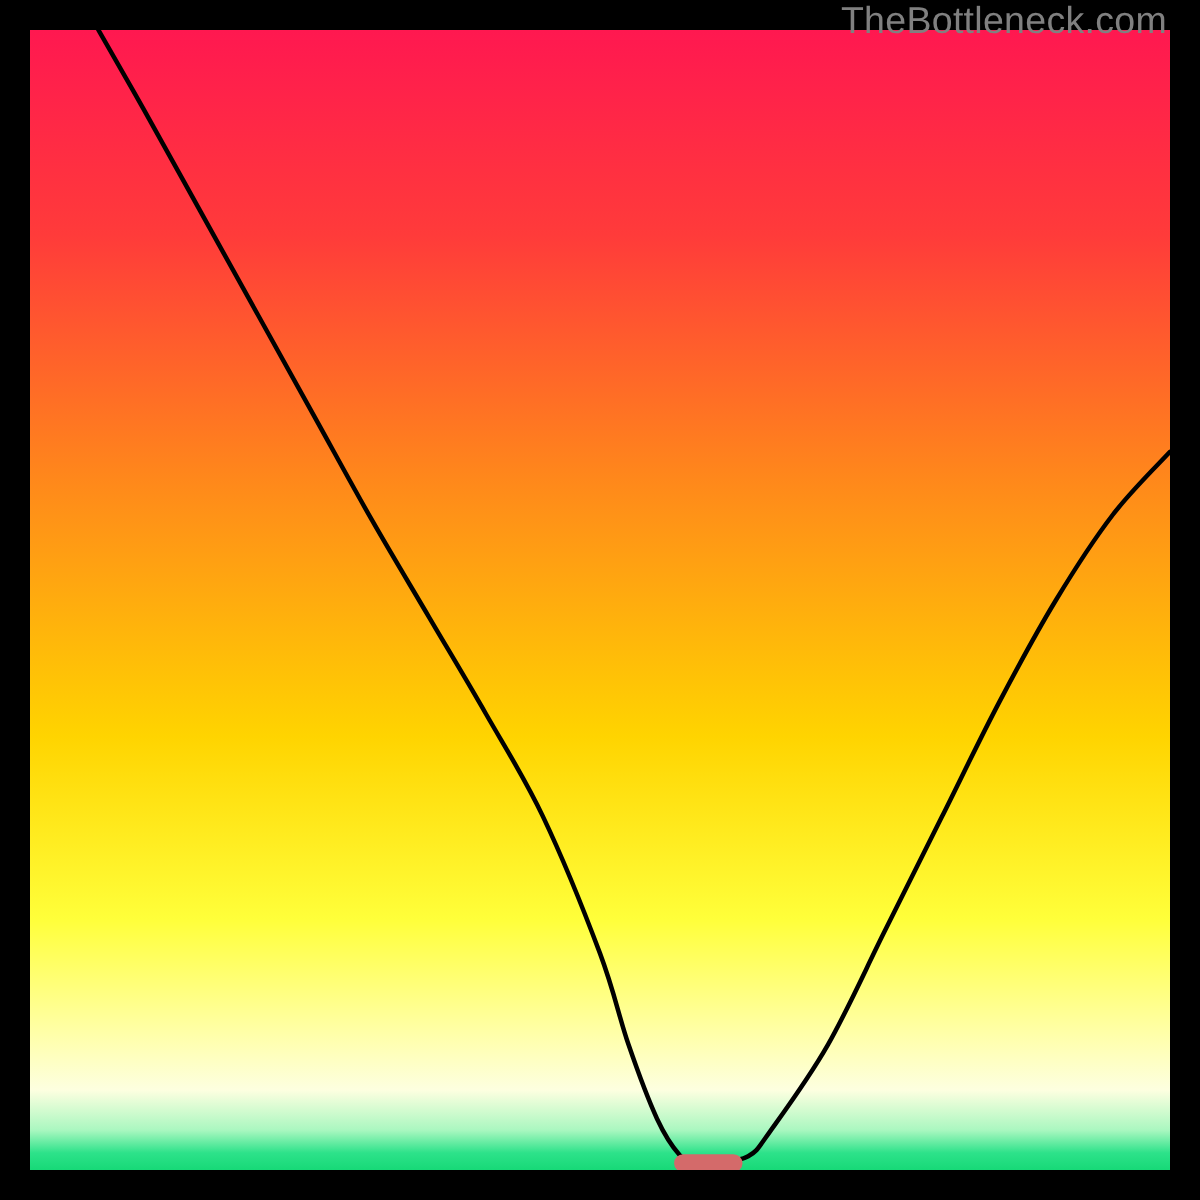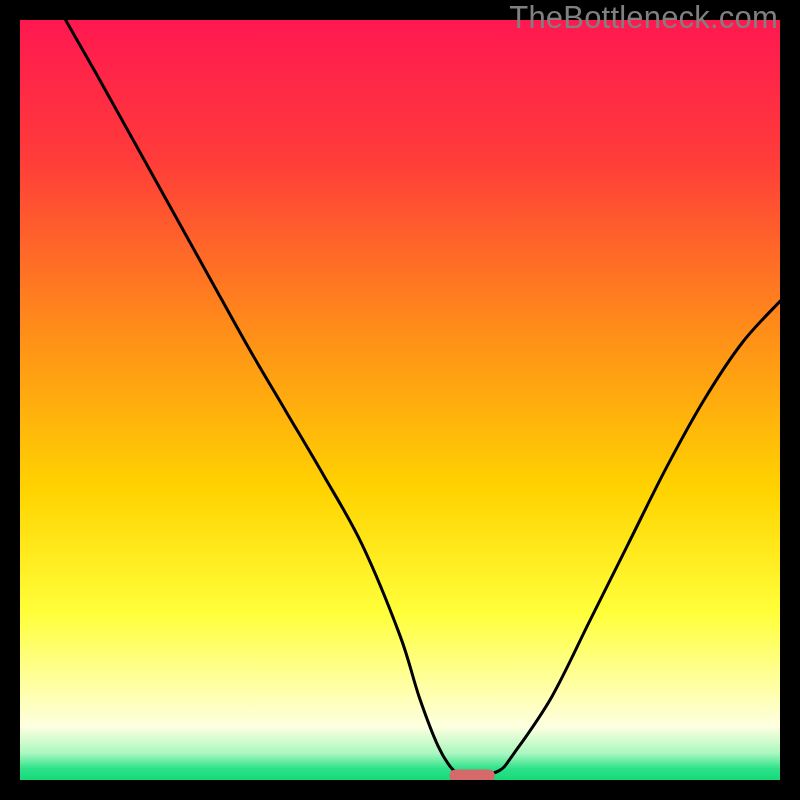--- a/index.html
+++ b/index.html
@@ -24,21 +24,21 @@
     left: 0;
     top: 0;
     width: 760px;
     height: 760px;
   }
   .watermark {
     position: absolute;
     top: 0px;
     right: 22px;
     color: #808080;
-    font-size: 31px;
+    font-size: 25px;
     letter-spacing: 0.2px;
     font-weight: 400;
   }
   svg { display: block; }
 </style>
 </head>
 <body>
 
 <div class="frame">
   <svg class="plot" viewBox="0 0 760 760">

